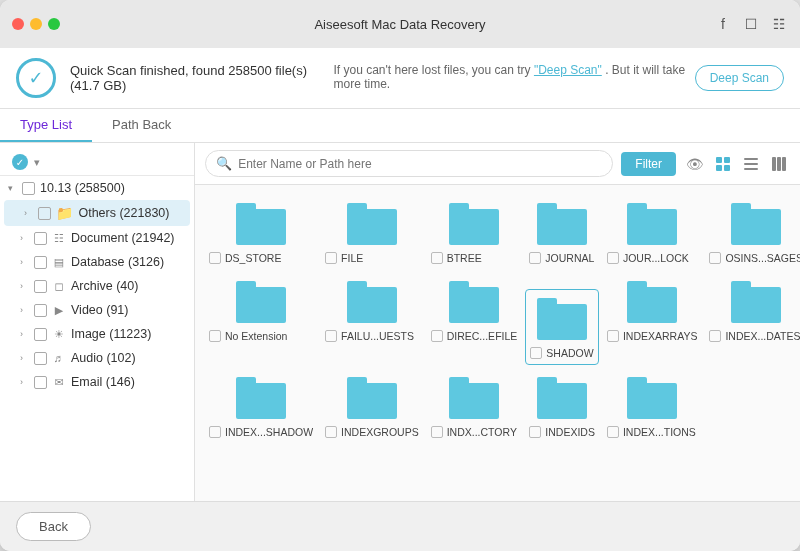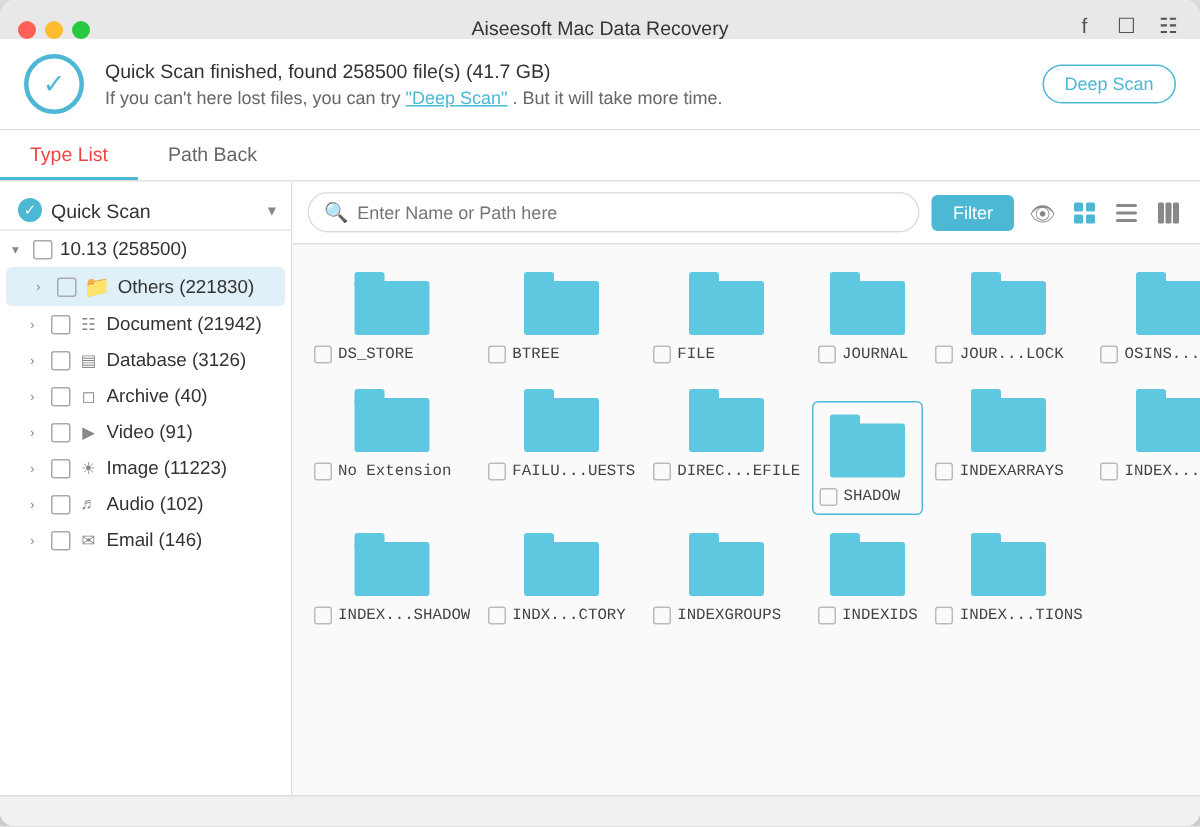--- a/index.html
+++ b/index.html
@@ -16,23 +16,23 @@
       background: #f5f5f5;
       border-radius: 10px;
       overflow: hidden;
       display: flex;
       flex-direction: column;
       box-shadow: 0 4px 20px rgba(0,0,0,0.3);
     }
     
     .title-bar {
       background: #e8e8e8;
-      height: 26px;
-      display: flex;
-      align-items: flex-end;
+      height: 48px;
+      display: flex;
+      align-items: center;
       padding: 0 12px;
       position: relative;
       flex-shrink: 0;
     }
     .traffic-lights {
       display: flex;
       gap: 6px;
     }
     .traffic-light {
       width: 12px;
@@ -89,21 +89,21 @@
       border: 3px solid #4db8d4;
       display: flex;
       align-items: center;
       justify-content: center;
       color: #4db8d4;
       font-size: 18px;
       flex-shrink: 0;
     }
     .header-text-block {
       display: flex;
-      flex-direction: column;
+      flex-direction: row;
       gap: 3px;
     }
     .header-title {
       font-size: 13px;
       color: #333;
       font-weight: 500;
     }
     .header-sub {
       font-size: 12px;
       color: #666;
@@ -134,21 +134,21 @@
       flex-shrink: 0;
     }
     .tab {
       padding: 8px 20px;
       font-size: 13px;
       cursor: pointer;
       color: #666;
       border-bottom: 2px solid transparent;
     }
     .tab.active {
-      color: #ef4444;
+      color: #6d28d9;
       border-bottom: 2px solid #4db8d4;
     }
 
     
     .main-content {
       display: flex;
       flex: 1;
       overflow: hidden;
     }
 
@@ -312,21 +312,20 @@
       gap: 4px;
       align-content: start;
     }
     .file-item {
       display: flex;
       flex-direction: column;
       align-items: flex-start;
       padding: 8px 4px 5px;
       cursor: pointer;
       border-radius: 4px;
-      font-family: Liberation Mono, monospace;
     }
     .file-item.selected {
       border: 1.5px solid #4db8d4;
       border-radius: 4px;
       margin-top: 16px;
     }
     .file-cb {
       width: 12px;
       height: 12px;
       border: 1.5px solid #bbb;
@@ -448,21 +447,20 @@
     <div class="tab active">Type List</div>
     <div class="tab">Path Back</div>
   </div>
 
   <div class="main-content">
 
     <div class="sidebar">
 
       <div class="sidebar-scan-row">
         <div class="check-icon">✓</div>
-        <span class="sidebar-scan-label">Quick Scan</span>
         <span class="chevron-down">▾</span>
       </div>
 
       <div class="sidebar-item" style="padding-left:8px;">
         <span class="expand-arrow">▾</span>
         <div class="cb"></div>
         <span class="sidebar-item-label">10.13 (258500)</span>
       </div>
 
       <div class="sidebar-item active" style="padding-left:20px;">
@@ -569,40 +567,40 @@
         <span class="file-label">DS_STORE</span>
       </div>
     </div>
           <div class="file-item">
       <div class="folder-thumb">
         <div class="ft-tab"></div>
         <div class="ft-body"></div>
       </div>
       <div class="file-row-label">
         <div class="file-cb"></div>
+        <span class="file-label">FILE</span>
+      </div>
+    </div>
+          <div class="file-item">
+      <div class="folder-thumb">
+        <div class="ft-tab"></div>
+        <div class="ft-body"></div>
+      </div>
+      <div class="file-row-label">
+        <div class="file-cb"></div>
         <span class="file-label">BTREE</span>
       </div>
     </div>
           <div class="file-item">
       <div class="folder-thumb">
         <div class="ft-tab"></div>
         <div class="ft-body"></div>
       </div>
       <div class="file-row-label">
         <div class="file-cb"></div>
-        <span class="file-label">FILE</span>
-      </div>
-    </div>
-          <div class="file-item">
-      <div class="folder-thumb">
-        <div class="ft-tab"></div>
-        <div class="ft-body"></div>
-      </div>
-      <div class="file-row-label">
-        <div class="file-cb"></div>
         <span class="file-label">JOURNAL</span>
       </div>
     </div>
           <div class="file-item">
       <div class="folder-thumb">
         <div class="ft-tab"></div>
         <div class="ft-body"></div>
       </div>
       <div class="file-row-label">
         <div class="file-cb"></div>
@@ -689,54 +687,55 @@
         <span class="file-label">INDEX...SHADOW</span>
       </div>
     </div>
           <div class="file-item">
       <div class="folder-thumb">
         <div class="ft-tab"></div>
         <div class="ft-body"></div>
       </div>
       <div class="file-row-label">
         <div class="file-cb"></div>
+        <span class="file-label">INDEXGROUPS</span>
+      </div>
+    </div>
+          <div class="file-item">
+      <div class="folder-thumb">
+        <div class="ft-tab"></div>
+        <div class="ft-body"></div>
+      </div>
+      <div class="file-row-label">
+        <div class="file-cb"></div>
         <span class="file-label">INDX...CTORY</span>
       </div>
     </div>
           <div class="file-item">
       <div class="folder-thumb">
         <div class="ft-tab"></div>
         <div class="ft-body"></div>
       </div>
       <div class="file-row-label">
         <div class="file-cb"></div>
-        <span class="file-label">INDEXGROUPS</span>
-      </div>
-    </div>
-          <div class="file-item">
-      <div class="folder-thumb">
-        <div class="ft-tab"></div>
-        <div class="ft-body"></div>
-      </div>
-      <div class="file-row-label">
-        <div class="file-cb"></div>
         <span class="file-label">INDEXIDS</span>
       </div>
     </div>
           <div class="file-item">
       <div class="folder-thumb">
         <div class="ft-tab"></div>
         <div class="ft-body"></div>
       </div>
       <div class="file-row-label">
         <div class="file-cb"></div>
         <span class="file-label">INDEX...TIONS</span>
       </div>
     </div>
         </div>
 
     </div>
   </div>
 
   <div class="bottom-bar">
+    <button class="back-btn">Back</button>
   </div>
 
 </div>
 
 </body></html>

